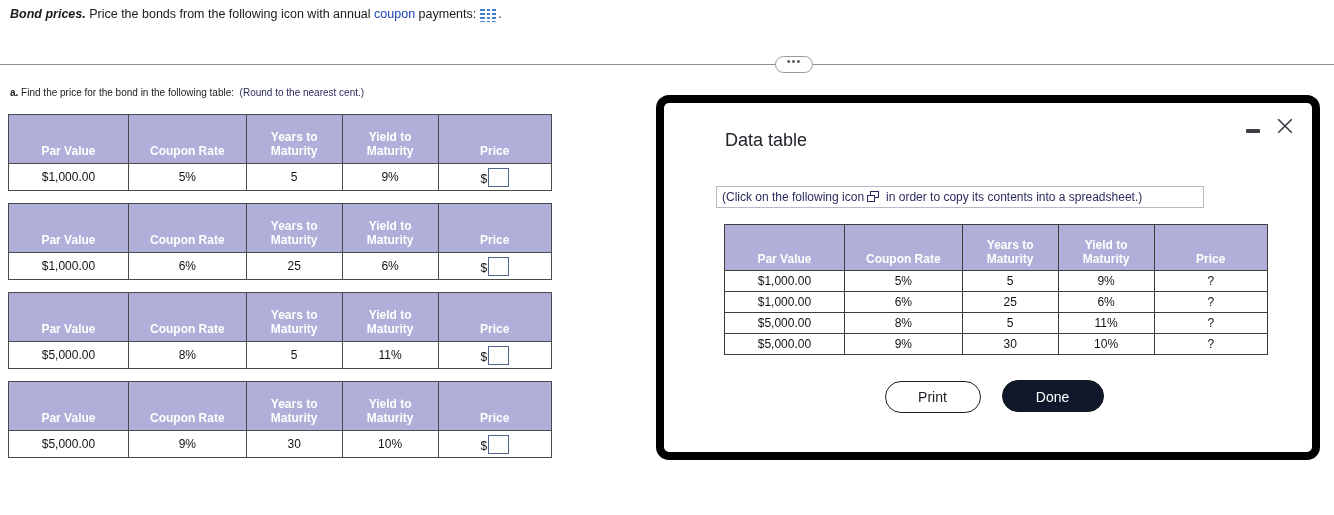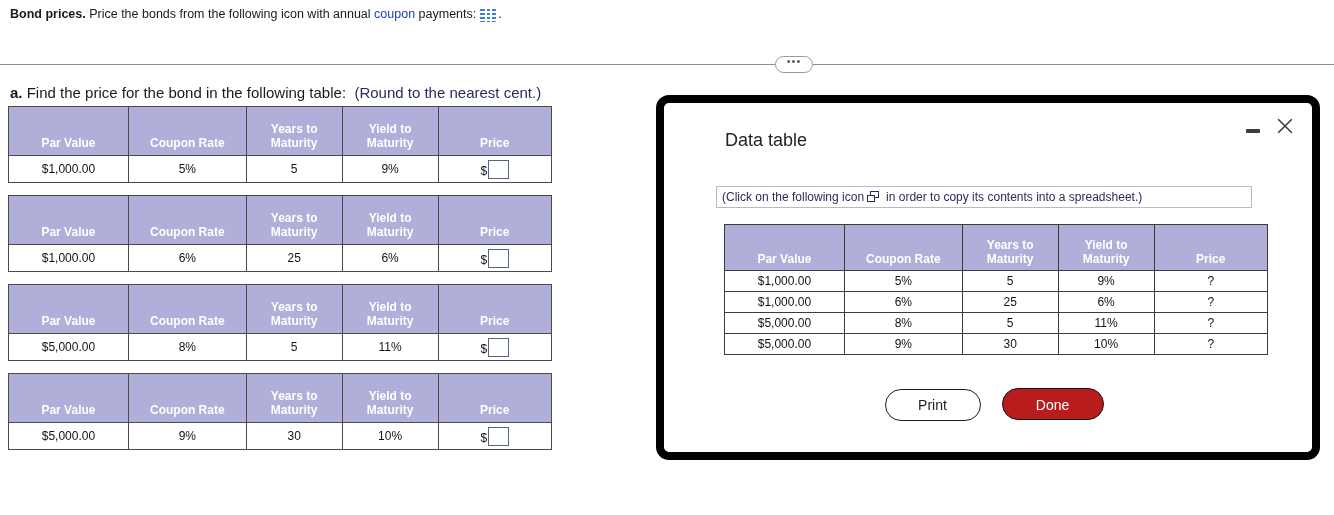--- a/index.html
+++ b/index.html
@@ -21,20 +21,21 @@
     position: absolute;
     left: 10px;
     top: 4px;
     width: 1314px;
     font-size: 12.5px;
     line-height: 20px;
     white-space: nowrap;
   }
   #prompt-bar .lead {
     font-weight: bold;
+    font-style: italic;
   }
   #prompt-bar .link {
     color: #1a3fb0;
     cursor: pointer;
   }
   .grid-icon {
     display: inline-block;
     vertical-align: -4px;
     width: 16px;
     height: 15px;
@@ -92,23 +93,23 @@
 
   
   #questions {
     position: absolute;
     left: 8px;
     top: 84px;
     width: 560px;
   }
   .q-block { margin-bottom: 1px; }
   .q-text {
-    font-size: 15px;
+    font-size: 10px;
     line-height: 18px;
-    padding: 0 0 4px 2px;
+    padding: 0 0 12px 2px;
     white-space: nowrap;
   }
   .q-text .q-label { font-weight: bold; }
   .q-text .q-round { color: #2b2b5e; }
 
   table.bond {
     border-collapse: collapse;
     table-layout: fixed;
     width: 544px;
     margin-bottom: 12px;
@@ -197,21 +198,21 @@
     top: 14px;
     width: 18px;
     height: 18px;
   }
   #close-btn svg { display: block; }
 
   #hint-box {
     position: absolute;
     left: 52px;
     top: 83px;
-    width: 536px;
+    width: 488px;
     height: 22px;
     border: 1px solid #b9b9c6;
     background: #ffffff;
     box-sizing: border-box;
   }
   #hint-text {
     position: absolute;
     left: 5px;
     top: 3px;
     font-size: 12px;
@@ -284,37 +285,36 @@
     width: 660px;
     text-align: center;
   }
   .btn {
     display: inline-block;
     font-size: 14px;
     border-radius: 22px;
     cursor: pointer;
     box-sizing: border-box;
     text-align: center;
-    margin-top: 8px;
   }
   #print-btn {
     width: 96px;
     height: 32px;
     line-height: 30px;
     border: 1.5px solid #1d1d26;
     background: #ffffff;
     color: #1d1d26;
     margin-right: 21px;
   }
   #done-btn {
     width: 102px;
     height: 32px;
     line-height: 32px;
     border: 1.5px solid #16161d;
-    background: #b91c1c;
+    background: #0f172a;
     color: #ffffff;
   }
 </style>
 </head>
 <body>
 
 <div id="prompt-bar">
   <span class="lead">Bond prices.</span><span> Price the bonds from the following icon with annual </span><span class="link">coupon</span><span> payments:</span><span class="grid-icon"><i class="cap"></i><i class="h1"></i><i class="h2"></i><i class="h3"></i><i class="v1"></i><i class="v2"></i></span><span>.</span>
 </div>
 

